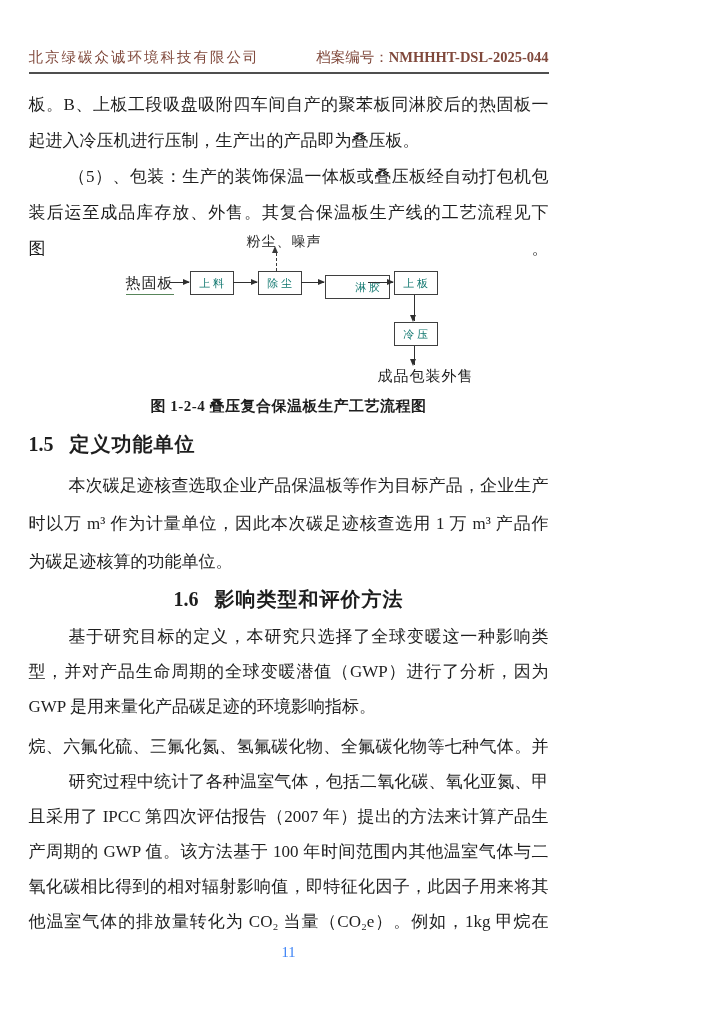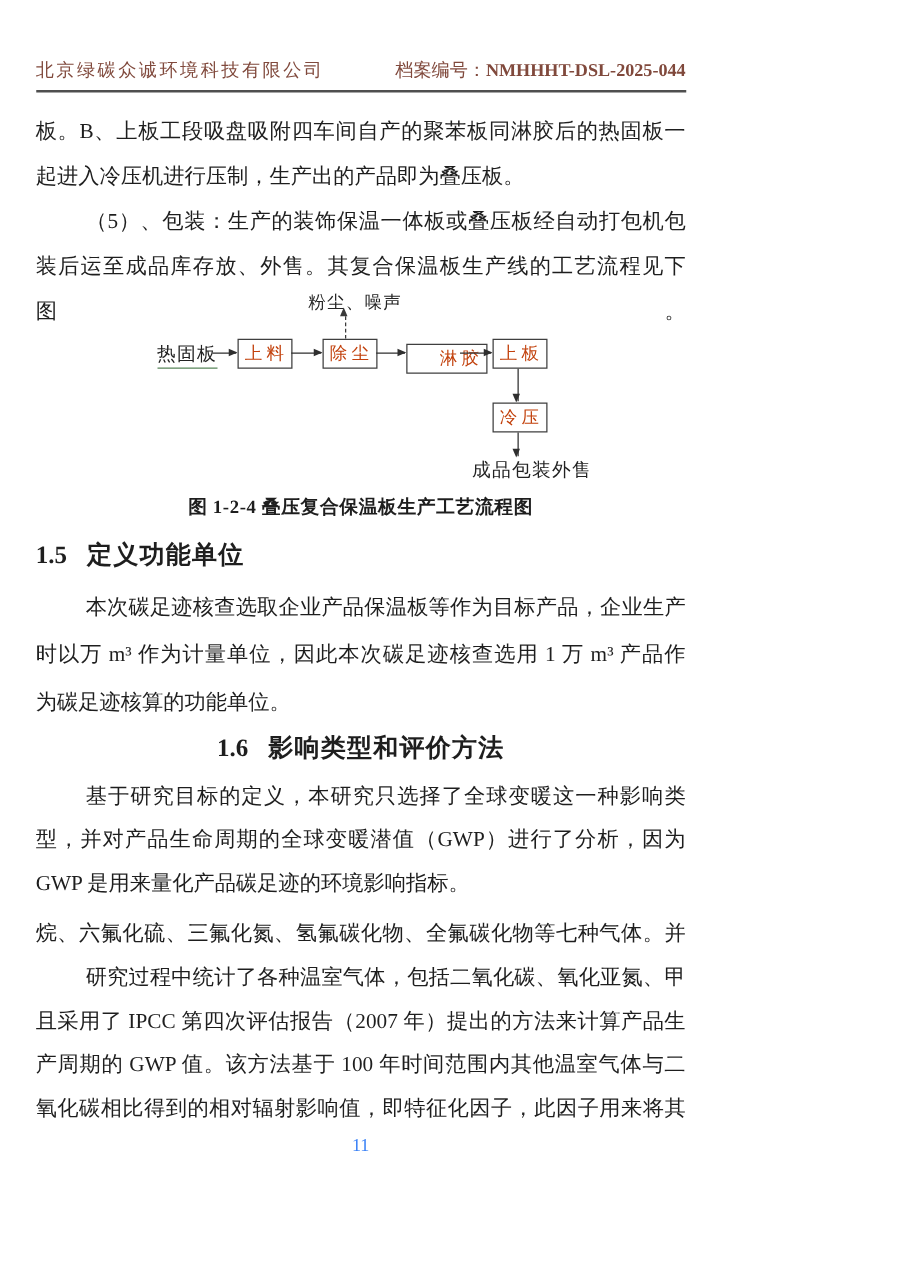--- a/index.html
+++ b/index.html
@@ -37,21 +37,21 @@
   .lh35 .line{line-height:35px;height:35px;}
   
   .flowchart{position:relative;width:520px;height:152px;margin-top:0;}
   .fc-label{position:absolute;font-size:15px;letter-spacing:1px;color:#222;}
   .fc-emission{font-size:14px;}
   .fc-input{border-bottom:1.6px solid #58855a;padding-bottom:1px;}
   .fc-box{
     position:absolute;width:42px;height:22px;
     border:1.2px solid #3f3f3f;background:#fff;
     display:flex;align-items:center;justify-content:center;
-    font-size:14px;color:#c2410c;white-space:nowrap;
+    font-size:11px;color:#0f766e;white-space:nowrap;
   }
   .ar-h{position:absolute;height:0;border-top:1.4px solid #2f2f2f;}
   .ar-h::after{
     content:"";position:absolute;right:-1px;top:-4.2px;
     border-left:7px solid #2f2f2f;border-top:3.5px solid transparent;border-bottom:3.5px solid transparent;
   }
   .ar-v{position:absolute;width:0;border-left:1.4px solid #2f2f2f;}
   .ar-v::after{
     content:"";position:absolute;left:-4.2px;bottom:-1px;
     border-top:7px solid #2f2f2f;border-left:3.5px solid transparent;border-right:3.5px solid transparent;
@@ -139,18 +139,19 @@
       <div class="line just">型，并对产品生命周期的全球变暖潜值（GWP）进行了分析，因为</div>
       <div class="line">GWP 是用来量化产品碳足迹的环境影响指标。</div>
     </div>
 
     <div class="para lh35 m5">
       <div class="line just">烷、六氟化硫、三氟化氮、氢氟碳化物、全氟碳化物等七种气体。并</div>
       <div class="line just indent">研究过程中统计了各种温室气体，包括二氧化碳、氧化亚氮、甲</div>
       <div class="line just">且采用了 IPCC 第四次评估报告（2007 年）提出的方法来计算产品生</div>
       <div class="line just">产周期的 GWP 值。该方法基于 100 年时间范围内其他温室气体与二</div>
       <div class="line just">氧化碳相比得到的相对辐射影响值，即特征化因子，此因子用来将其</div>
+      <div class="line just">他温室气体的排放量转化为 CO₂ 当量（CO₂e）。例如，1kg 甲烷在</div>
     </div>
 
     <div class="pagenum">11</div>
 
   </div>
 </div>
 
 </body></html>

